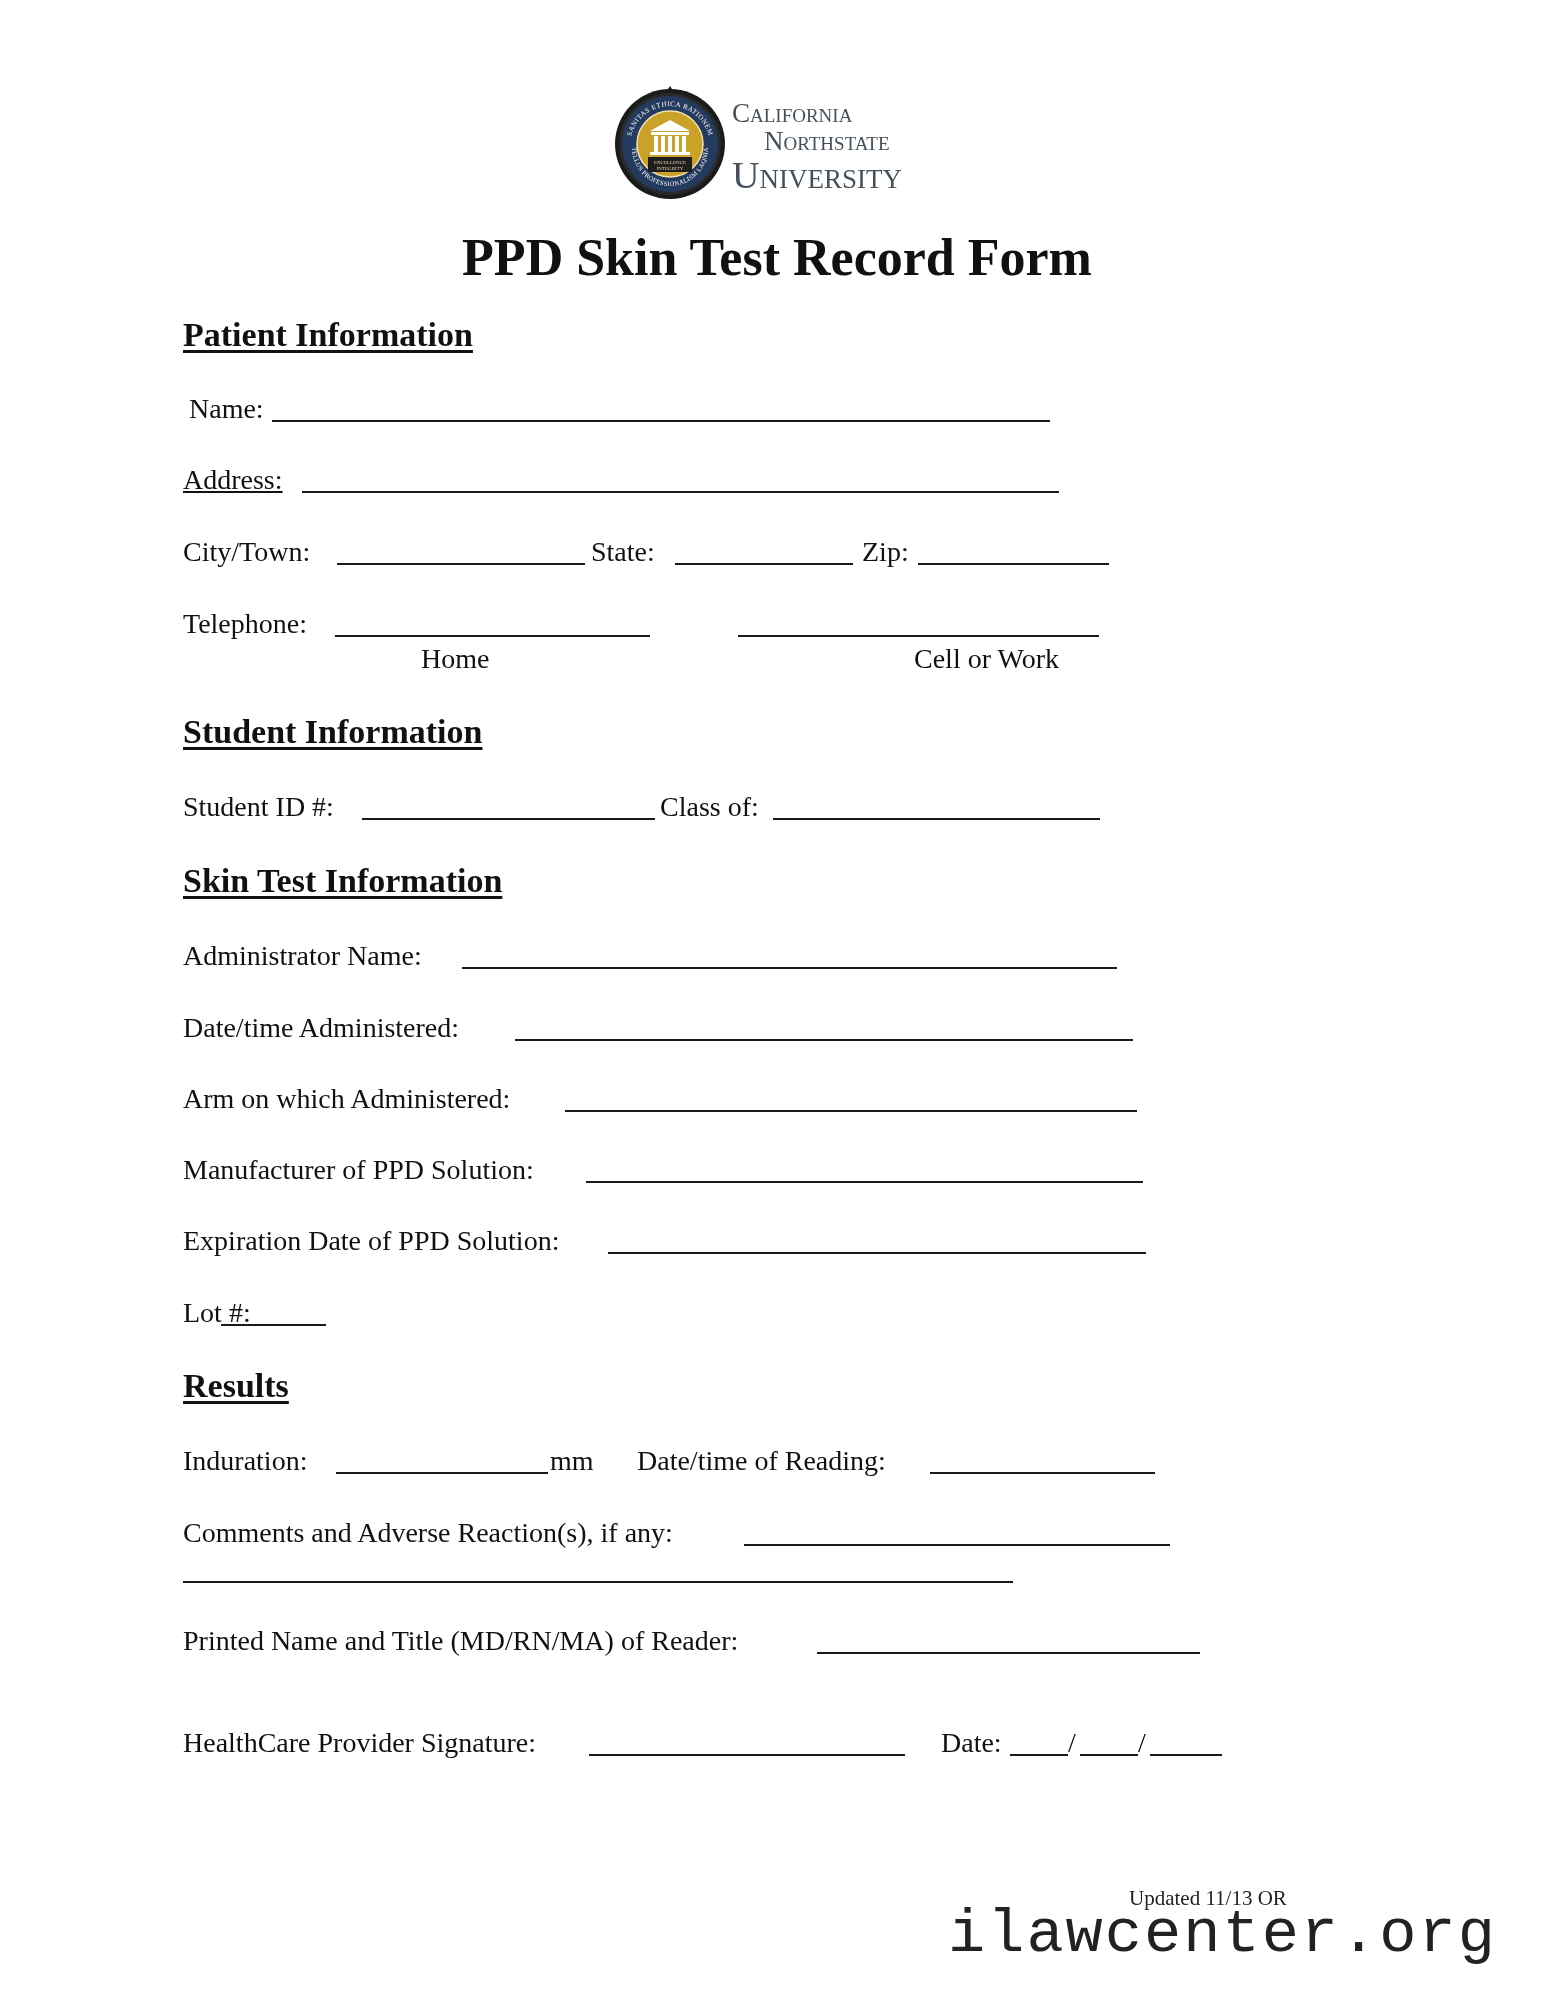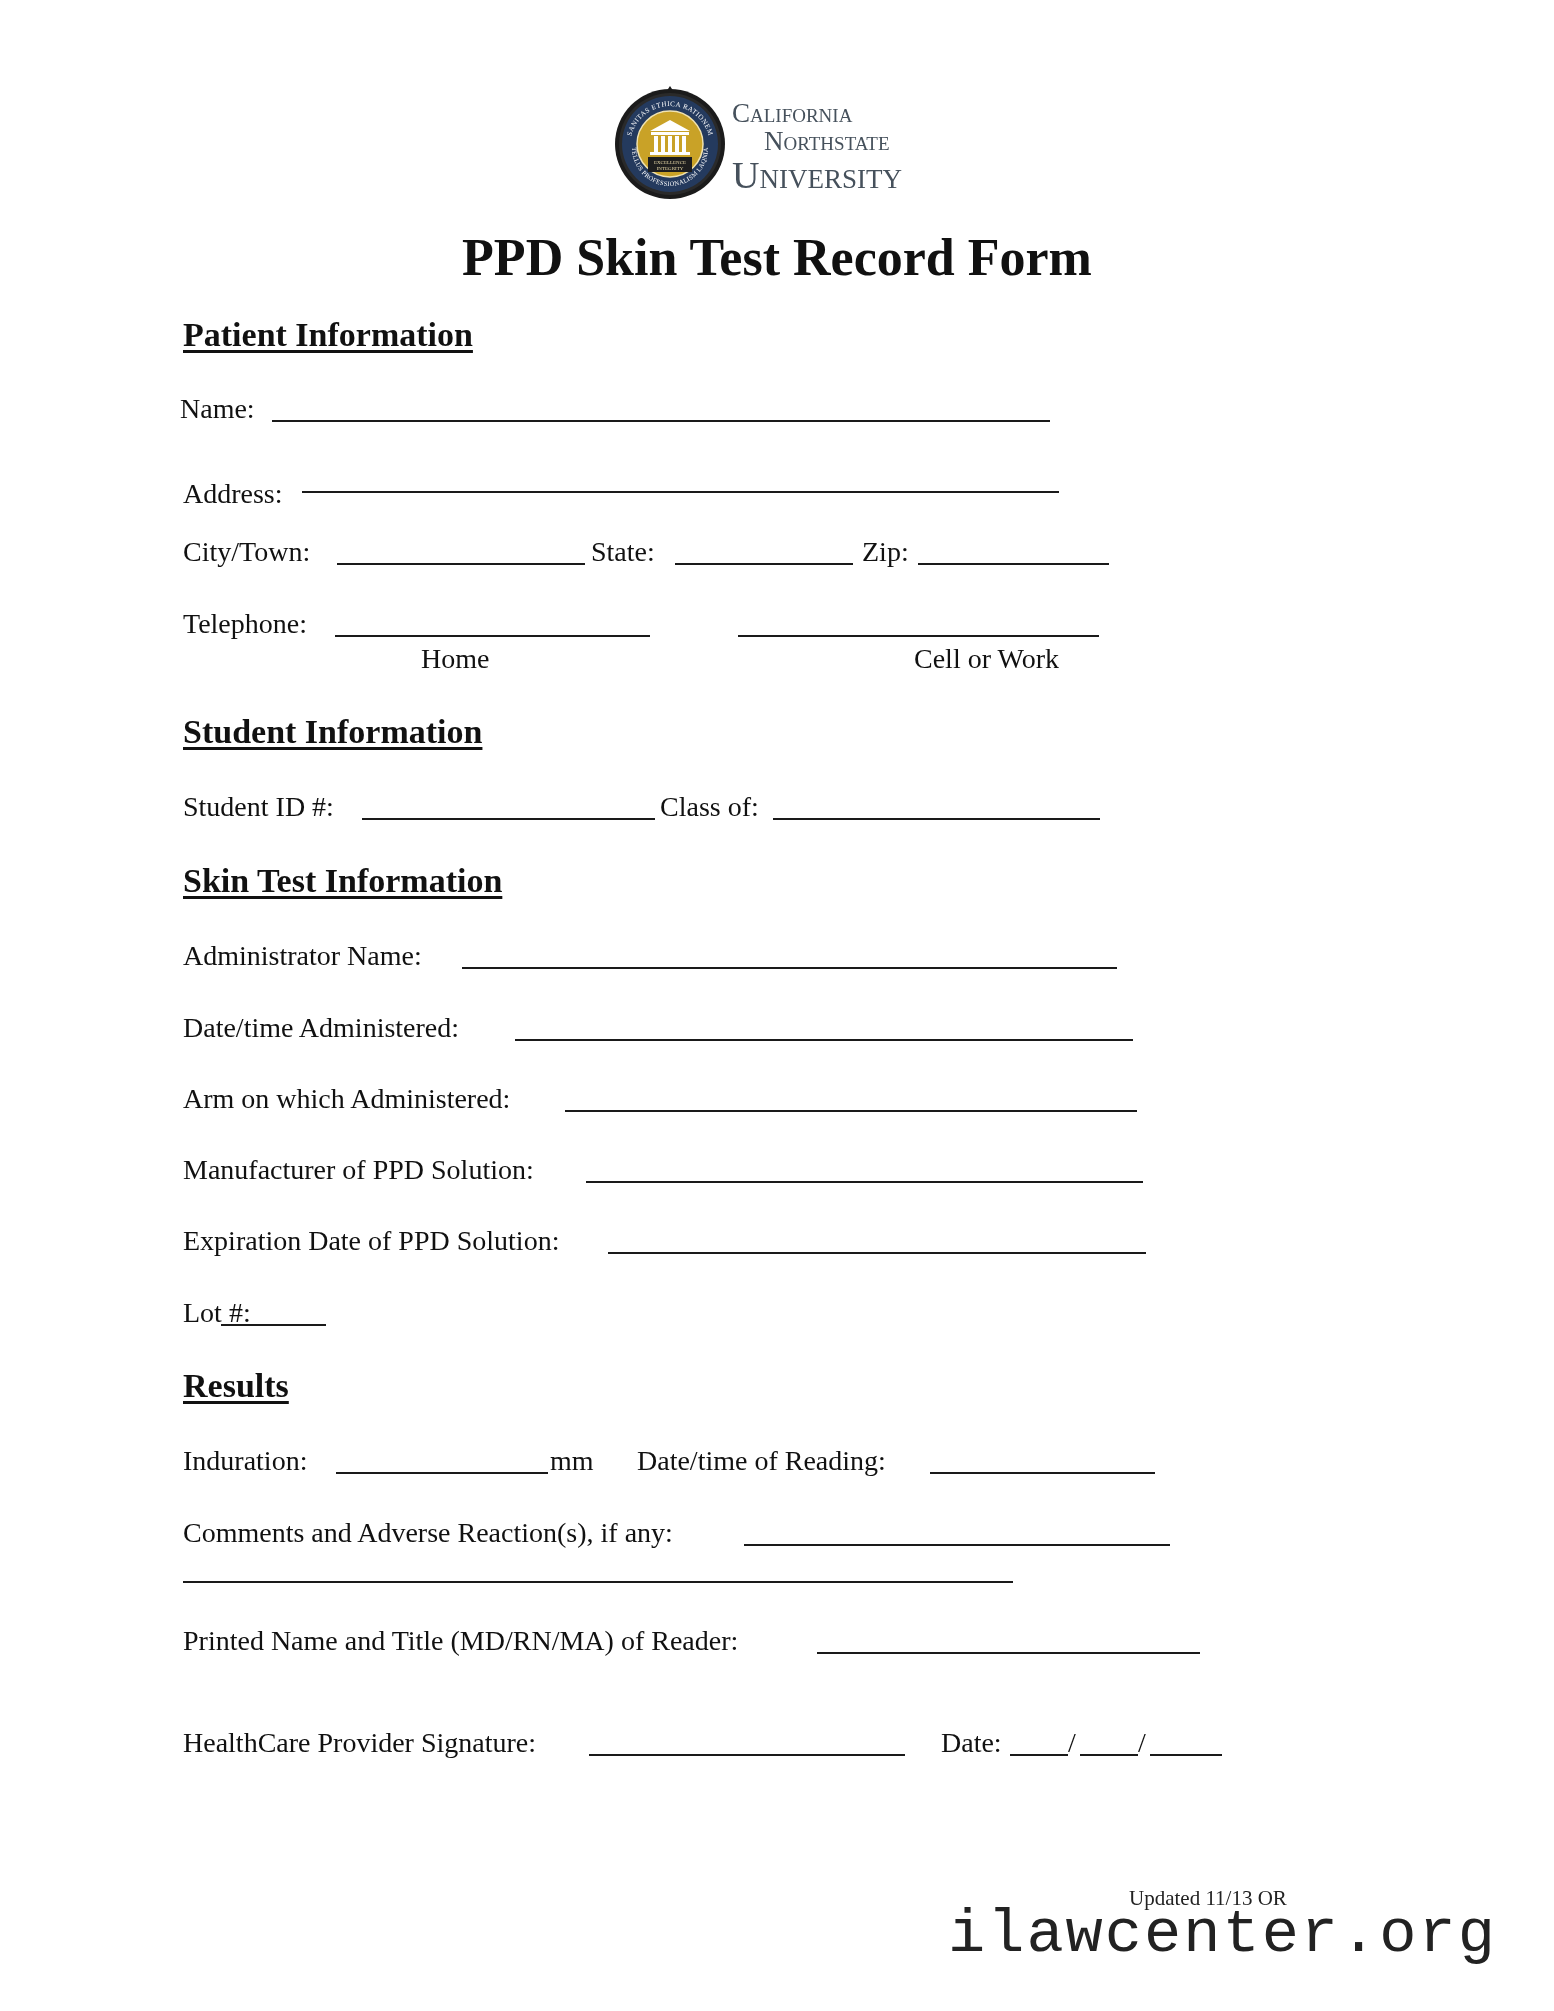--- a/index.html
+++ b/index.html
@@ -57,24 +57,24 @@
   </svg>
   <div class="abs logo-text" style="left:120px;top:14px;font-size:27px;font-variant:small-caps;letter-spacing:0px;">California</div>
   <div class="abs logo-text" style="left:120px;top:42px;font-size:27px;font-variant:small-caps;letter-spacing:0px;margin-left:32px;">Northstate</div>
   <div class="abs logo-text" style="left:120px;top:70px;font-size:38px;font-variant:small-caps;letter-spacing:0px;">University</div>
 </div>
 
 <div class="abs title" style="left:0;width:1554px;text-align:center;top:232px;">PPD Skin Test Record Form</div>
 
 <div class="abs h2" style="left:183px;top:318px;">Patient Information</div>
 
-<div class="abs lbl" style="left:180px;top:395px;text-align:right;">Name:</div>
+<div class="abs lbl" style="left:189px;top:395px;text-align:right;">Name:</div>
 <div class="blank" style="left:272px;width:778px;top:420px;"></div>
 
-<div class="abs lbl" style="left:183px;top:480px;">Address:</div>
+<div class="abs lbl" style="left:183px;top:466px;text-decoration:underline;">Address:</div>
 <div class="blank" style="left:302px;width:757px;top:491px;"></div>
 
 <div class="abs lbl" style="left:183px;top:538px;">City/Town:</div>
 <div class="blank" style="left:337px;width:248px;top:563px;"></div>
 <div class="abs lbl" style="left:591px;top:538px;">State:</div>
 <div class="blank" style="left:675px;width:178px;top:563px;"></div>
 <div class="abs lbl" style="left:862px;top:538px;">Zip:</div>
 <div class="blank" style="left:918px;width:191px;top:563px;"></div>
 
 <div class="abs lbl" style="left:183px;top:610px;">Telephone:</div>

